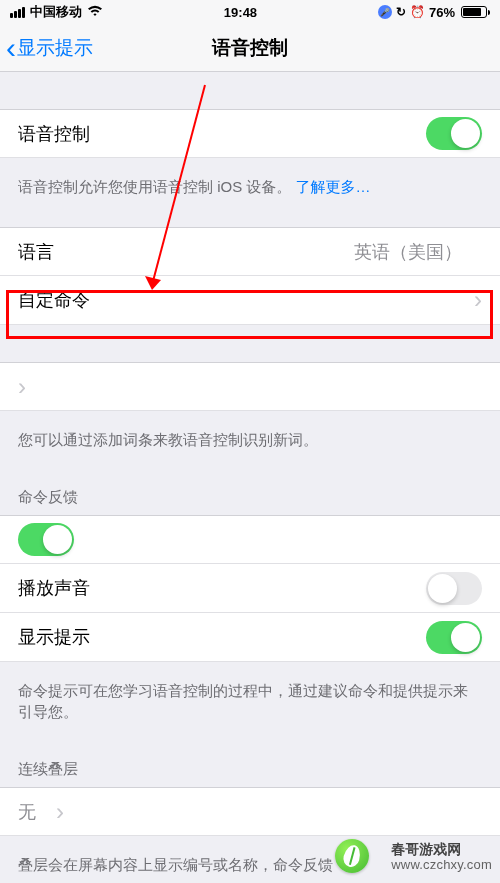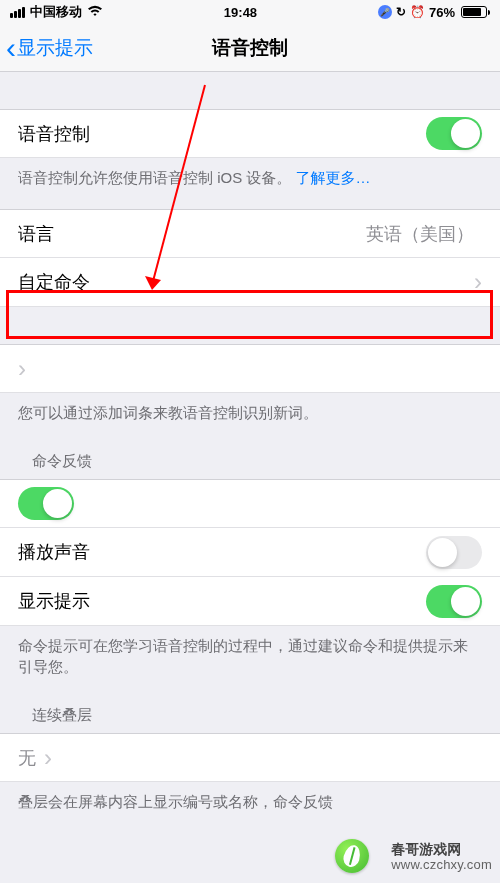--- a/index.html
+++ b/index.html
@@ -70,44 +70,44 @@
       display: flex;
       align-items: center;
       padding: 0 18px;
       min-height: 49px;
       font-size: 18px;
       border-bottom: 1px solid #e0e0e4;
       position: relative;
     }
     .cell:first-of-type { border-top: 1px solid #e0e0e4; }
     .cell-label { flex: 1; }
-    .cell-value { color: #8e8e93; font-size: 18px; margin-right: 8px; }
+    .cell-value { color: #8e8e93; font-size: 18px; margin-right: 20px; }
     .chevron { color: #c7c7cc; font-size: 24px; font-weight: 300; }
     .switch {
       width: 56px; height: 33px; border-radius: 17px;
       position: relative; cursor: pointer;
     }
     .switch.on { background: #4cd964; }
     .switch.off { background: #e9e9eb; }
     .switch .knob {
       width: 29px; height: 29px; border-radius: 50%;
       background: #fff; position: absolute; top: 2px;
       box-shadow: 0 2px 4px rgba(0,0,0,0.2);
     }
     .switch.on .knob { right: 2px; }
     .switch.off .knob { left: 2px; }
     .footer-text {
-      padding: 9px 18px;
+      padding: 18px 18px;
       font-size: 15px;
       color: #6d6d72;
       line-height: 1.4;
     }
     .link { color: #007aff; }
     .header-text {
-      padding: 20px 32px 8px;
+      padding: 20px 18px 8px;
       font-size: 15px;
       color: #6d6d72;
     }
     .highlight {
       position: absolute;
       border: 3px solid #ff0000;
       pointer-events: none;
     }
     .arrow-svg { position: absolute; pointer-events: none; }
     .watermark {

